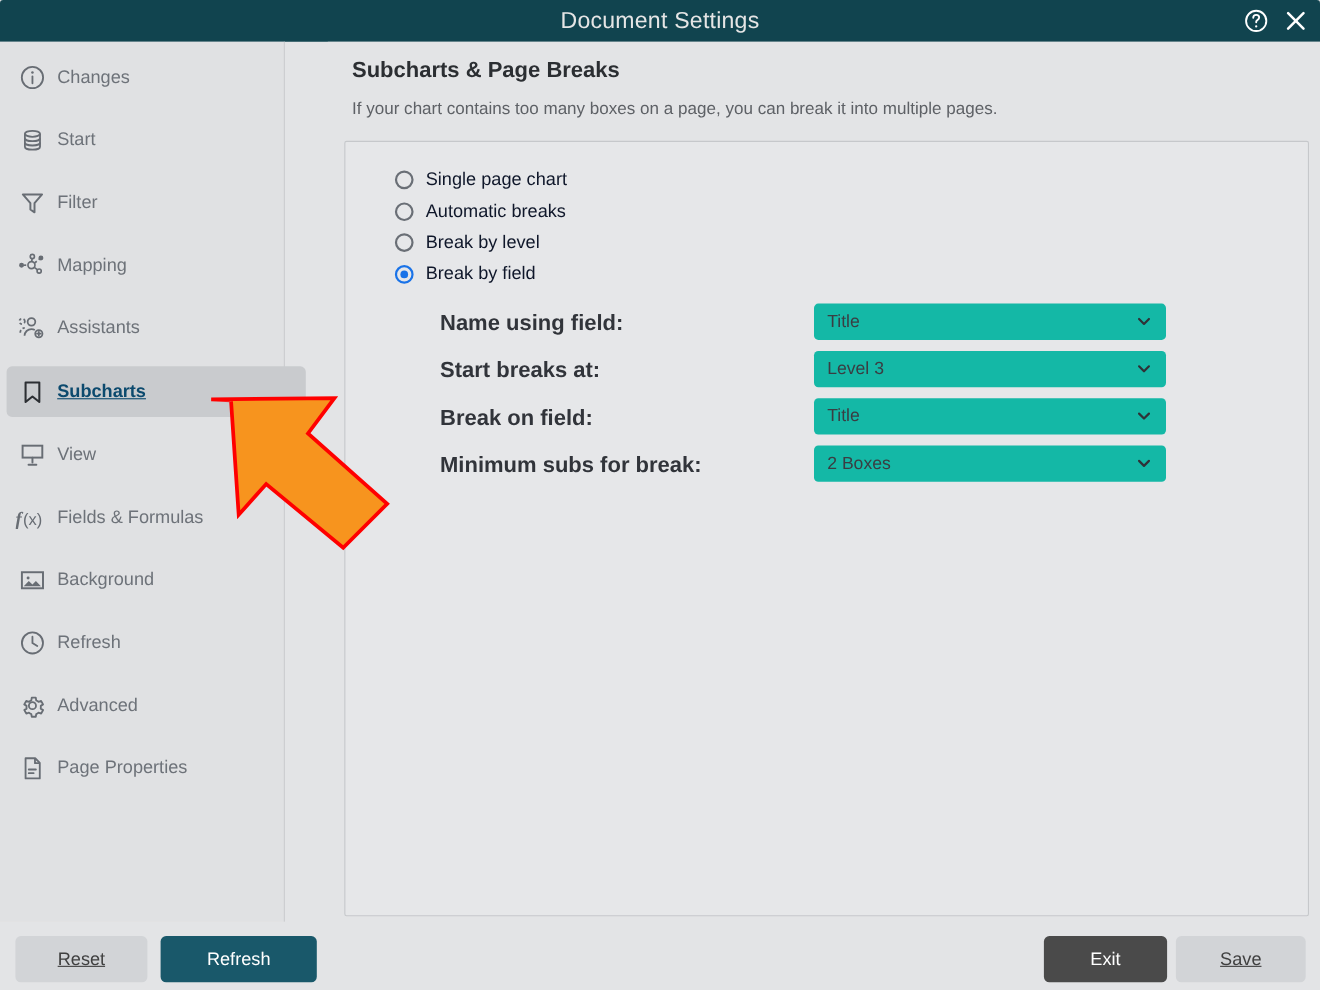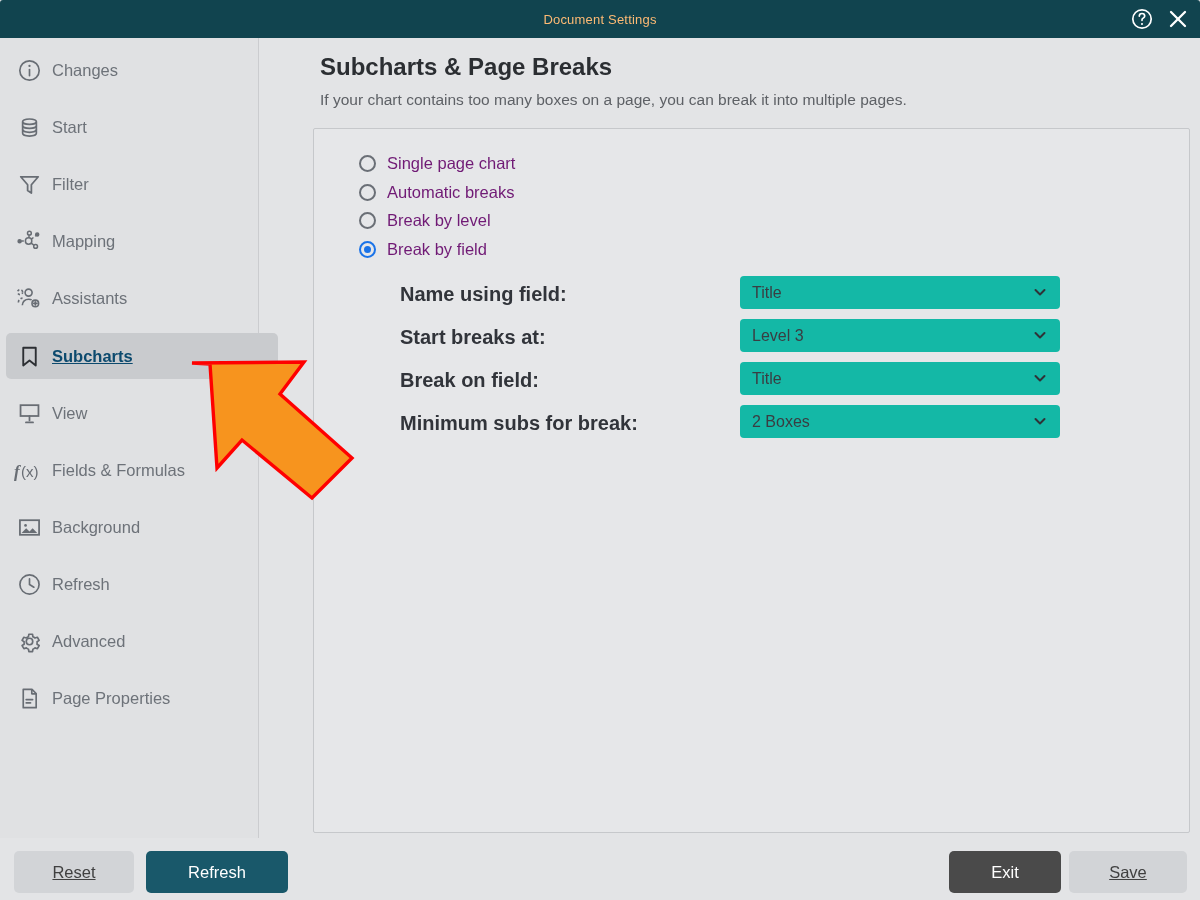--- a/index.html
+++ b/index.html
@@ -17,22 +17,22 @@
 
   
   #titlebar {
     position: absolute; left: 0; top: 0;
     width: 1200px; height: 38px;
     background: #11444f;
     border-radius: 3px 3px 0 0;
     display: flex; align-items: center; justify-content: center;
   }
   #titlebar .title {
-    color: #fdba74;
-    font-size: 13px;
+    color: #e5e5e5;
+    font-size: 21px;
     letter-spacing: .2px;
   }
   #titlebar .tb-icons {
     position: absolute; right: 10px; top: 0; height: 38px;
     display: flex; align-items: center; gap: 12px;
   }
   .tb-icon { width: 24px; height: 24px; display: block; cursor: pointer; }
 
   
   #sidebar {
@@ -88,21 +88,21 @@
   #btn-save    { left: 1069px;top: 13px; width: 118px; }
 
   
   #content {
     position: absolute; left: 298px; top: 38px;
     width: 902px; height: 800px;
     background: #e3e4e6;
   }
   #content h1 {
     position: absolute; left: 22px; top: 15px;
-    font-size: 24px; font-weight: bold; color: #2b2e32;
+    font-size: 20px; font-weight: bold; color: #2b2e32;
   }
   #content .subtitle {
     position: absolute; left: 22px; top: 53px;
     font-size: 15.5px; color: #5e6166;
   }
   #panel {
     position: absolute; left: 15px; top: 90px;
     width: 877px; height: 705px;
     background: #e6e7e9;
     border: 1px solid #c6c8cb;
@@ -121,21 +121,21 @@
     border-radius: 50%;
     background: transparent;
     position: relative;
   }
   .radio.on { border-color: #1a73e8; }
   .radio.on::after {
     content: ""; position: absolute;
     left: 3px; top: 3px; width: 7px; height: 7px;
     border-radius: 50%; background: #1a73e8;
   }
-  .radio-row .r-lbl { font-size: 16.5px; color: #701a75; white-space: nowrap; }
+  .radio-row .r-lbl { font-size: 16.5px; color: #0f172a; white-space: nowrap; }
 
   
   .form-row { position: absolute; left: 0; width: 877px; height: 34px; }
   .form-row .f-lbl {
     position: absolute; left: 86px; top: 7px;
     font-size: 20px; font-weight: bold; color: #31343a;
     white-space: nowrap;
   }
   .select {
     position: absolute; left: 426px; top: 0;

